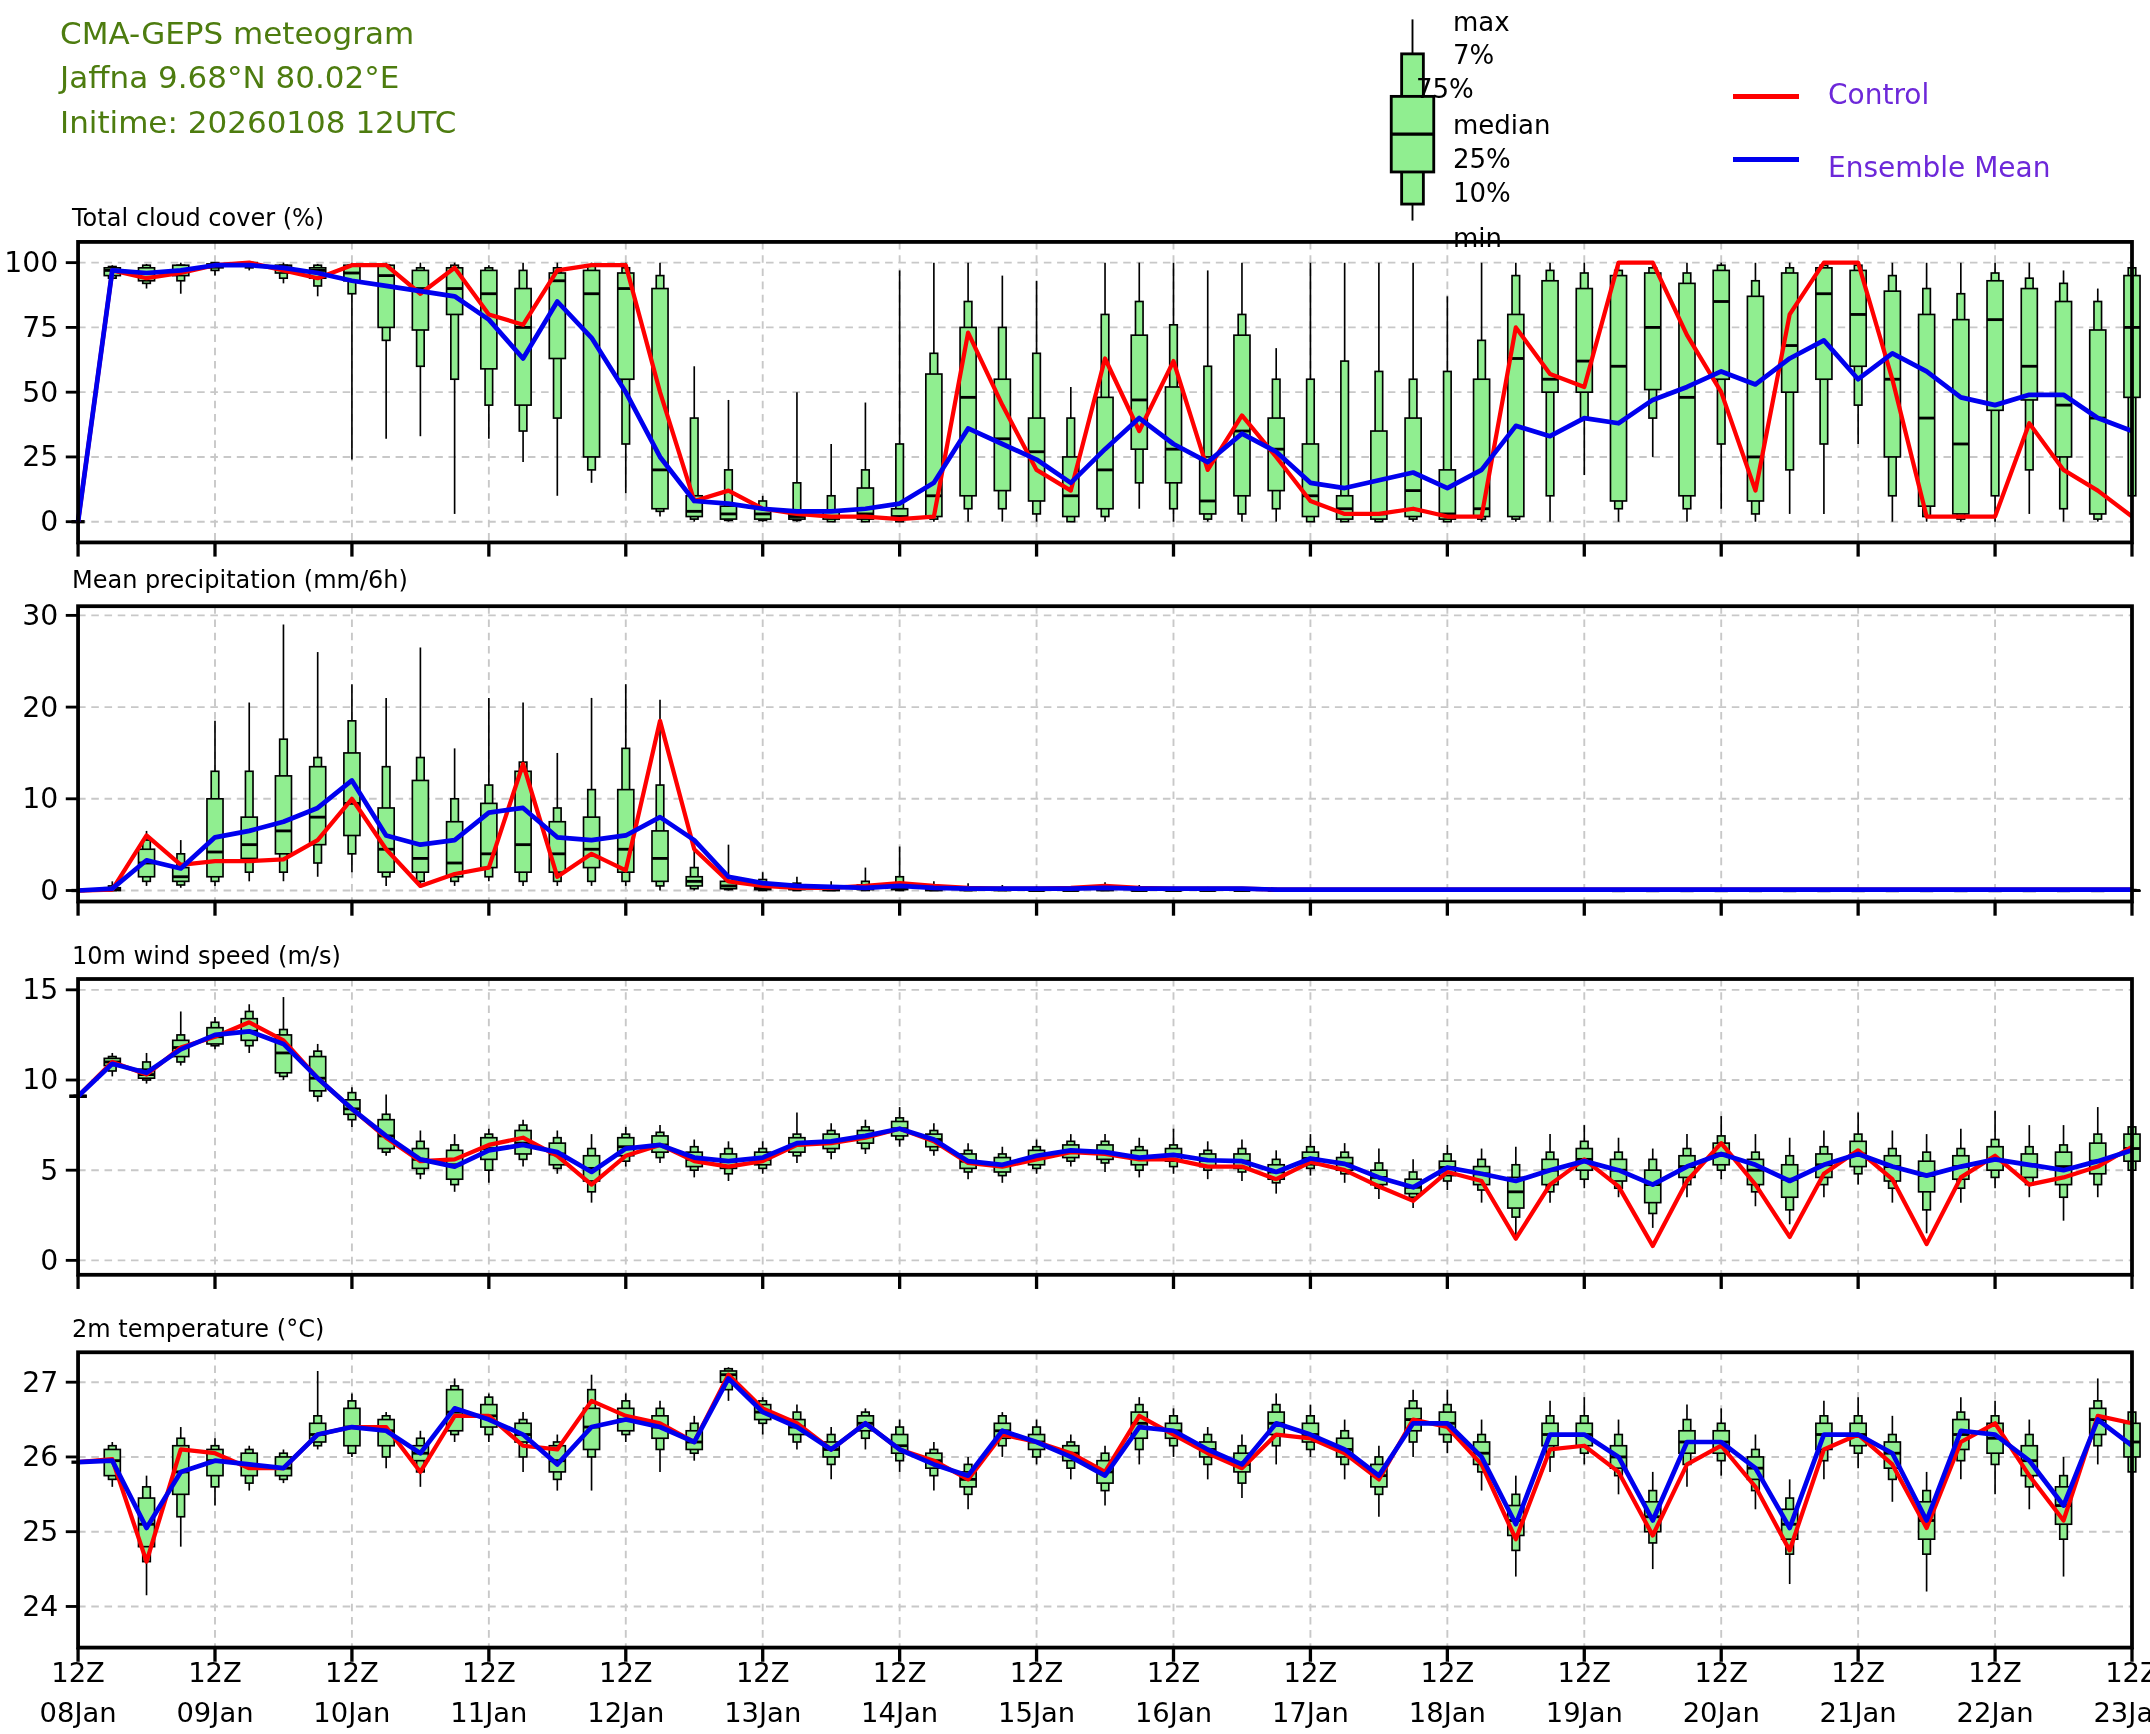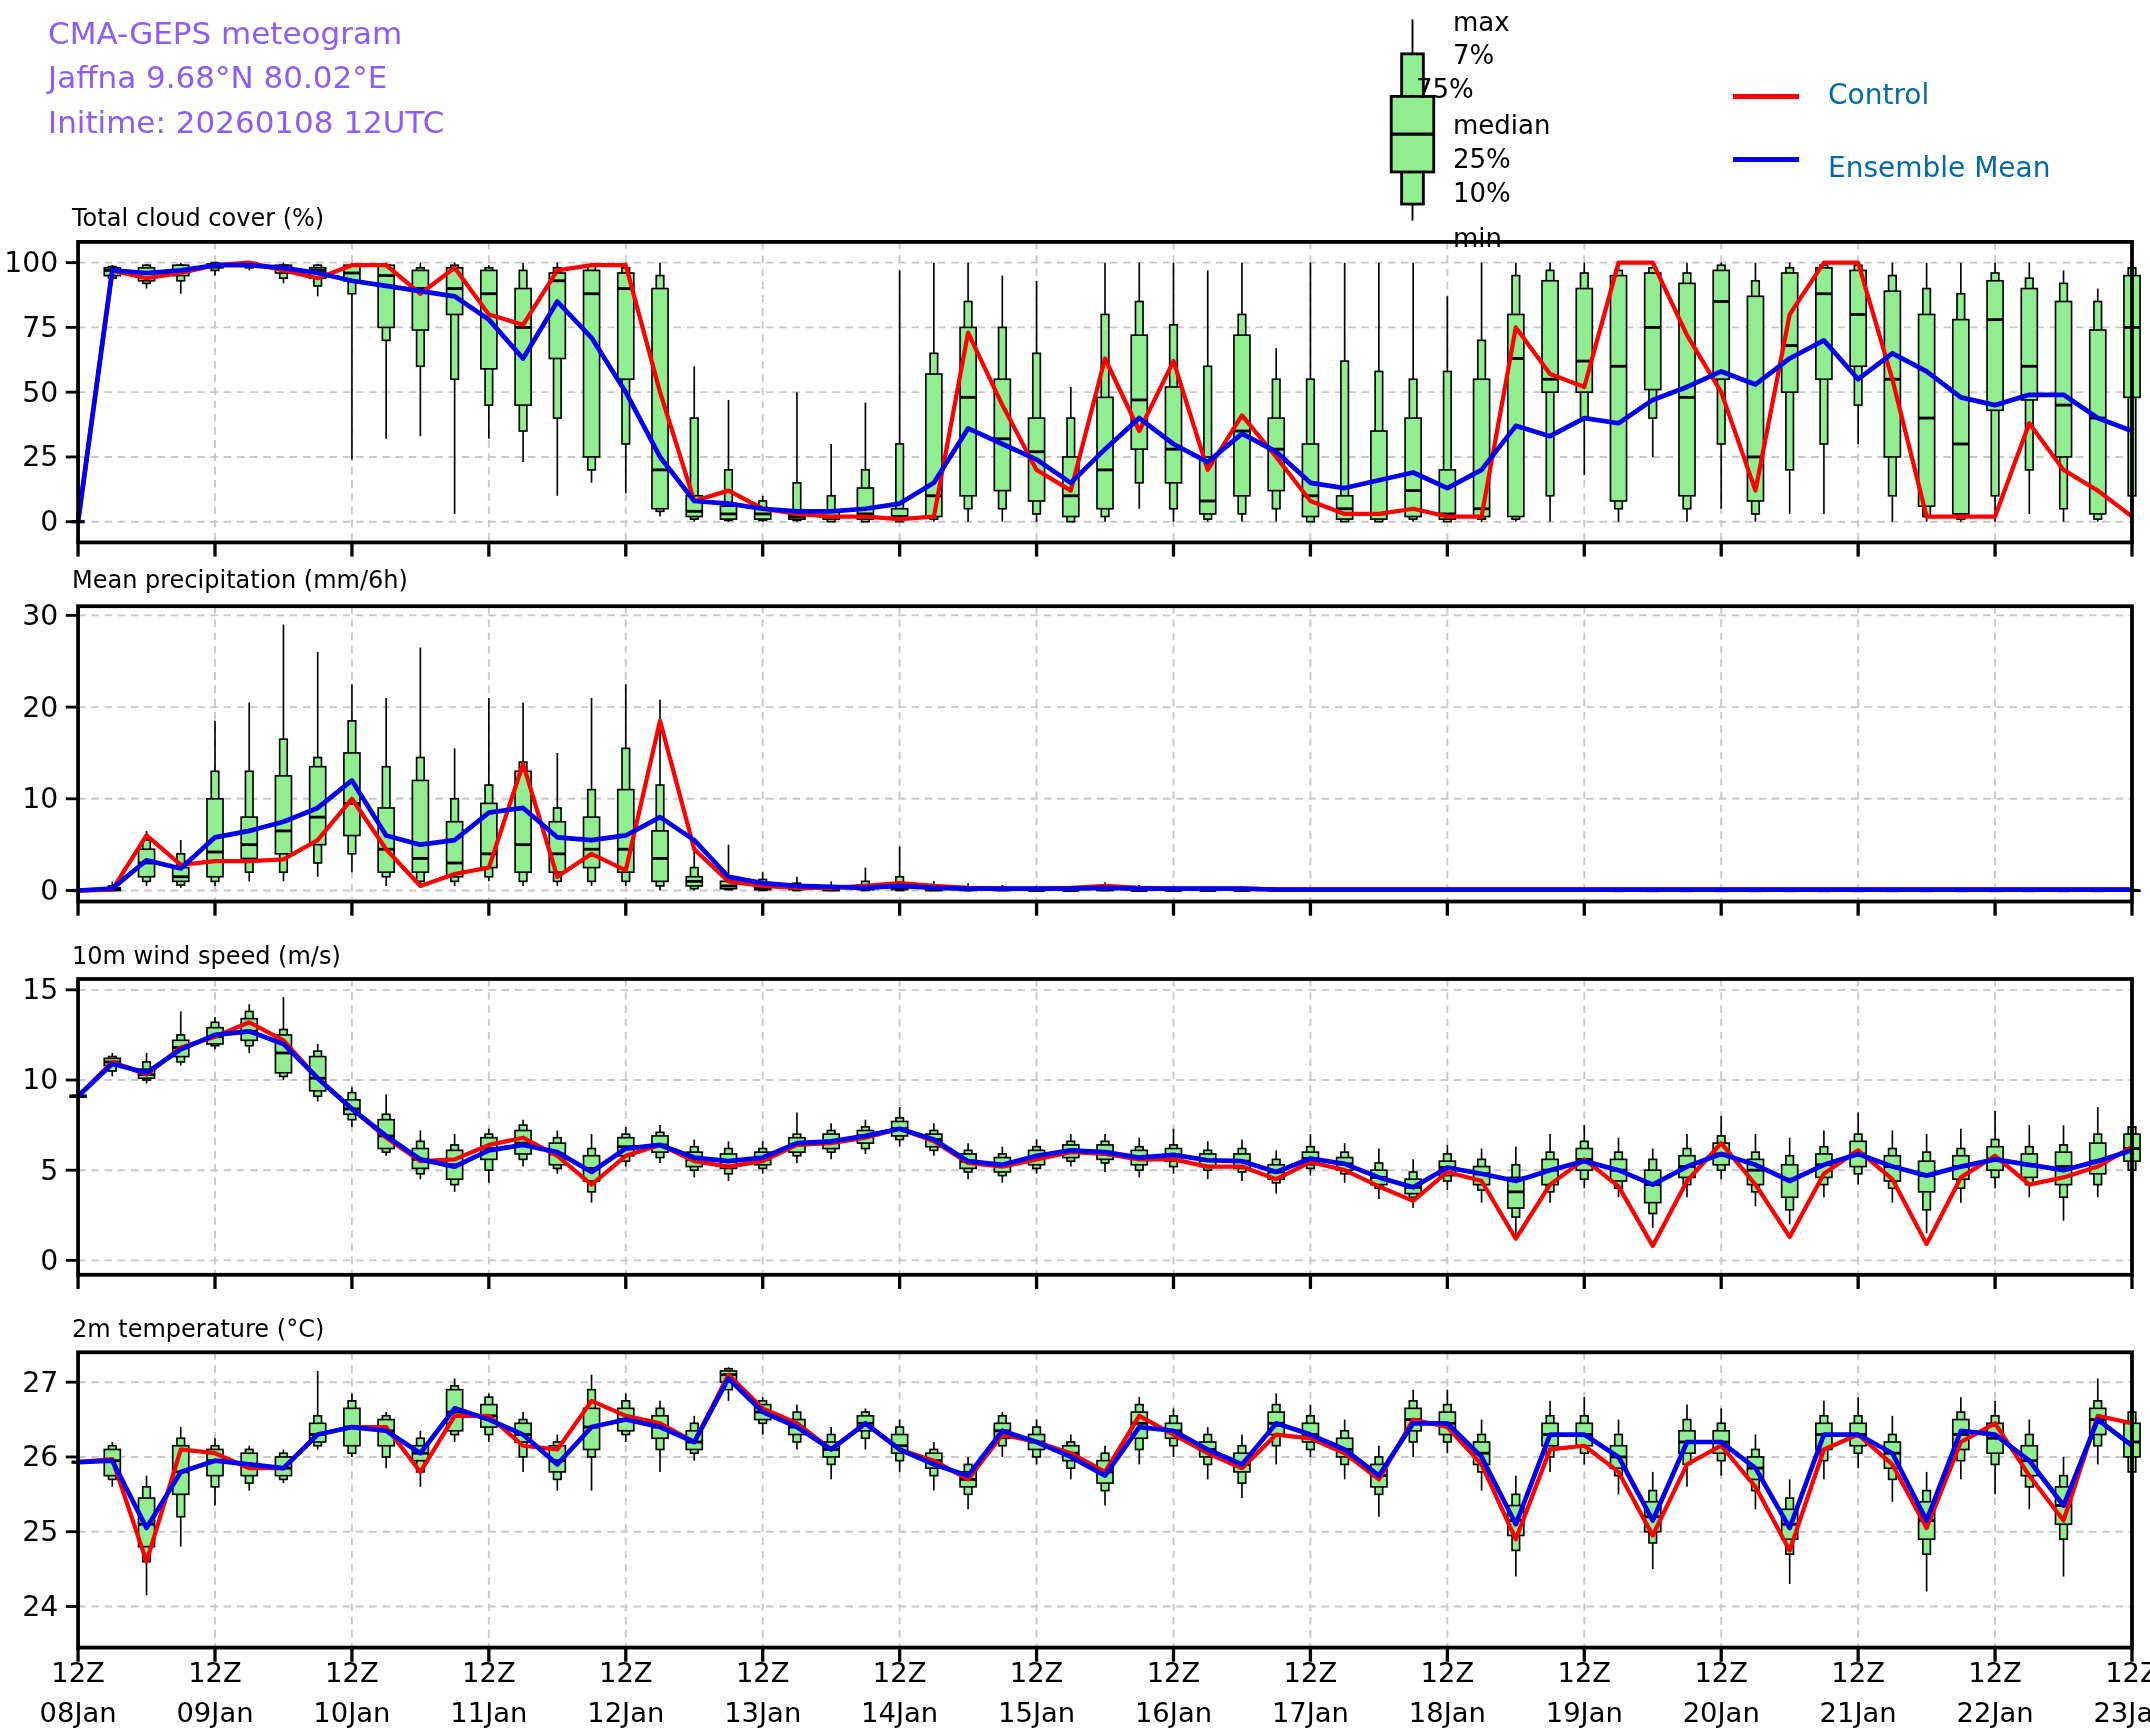--- a/index.html
+++ b/index.html
@@ -1,21 +1,21 @@
 <!DOCTYPE html>
 <html style="font-size:7.6px"><head>
 <meta charset="utf-8">
 <style>
   html,body{margin:0;padding:0;background:#ffffff;width:2151px;height:1735px;font-family:"DejaVu Sans",sans-serif;}
   #page{position:relative;width:2151px;height:1735px;background:#fff;overflow:hidden;}
-  .hdr{position:absolute;left:48px;color:#8b5cf6;font-size:31px;line-height:1;white-space:nowrap;}
+  .hdr{position:absolute;left:60px;color:#4d7c0f;font-size:31px;line-height:1;white-space:nowrap;}
   .panel-title{position:absolute;left:72px;color:#000;font-size:24px;white-space:nowrap;}
   #chart{position:absolute;left:0;top:0;}
   .lg-label{position:absolute;color:#000;font-size:26px;line-height:1;white-space:nowrap;}
-  .line-lg-label{position:absolute;color:#0369a1;font-size:28px;line-height:1;white-space:nowrap;}
+  .line-lg-label{position:absolute;color:#6d28d9;font-size:28px;line-height:1;white-space:nowrap;}
   .lg-swatch{position:absolute;width:66px;height:5.2px;}
   #boxglyph{position:absolute;left:1384px;top:9.4px;}
 </style>
 </head>
 <body>
 
 <div id="page">
 
   <div class="hdr" style="top:18px">CMA-GEPS meteogram</div>
   <div class="hdr" style="top:62px">Jaffna 9.68°N 80.02°E</div>

